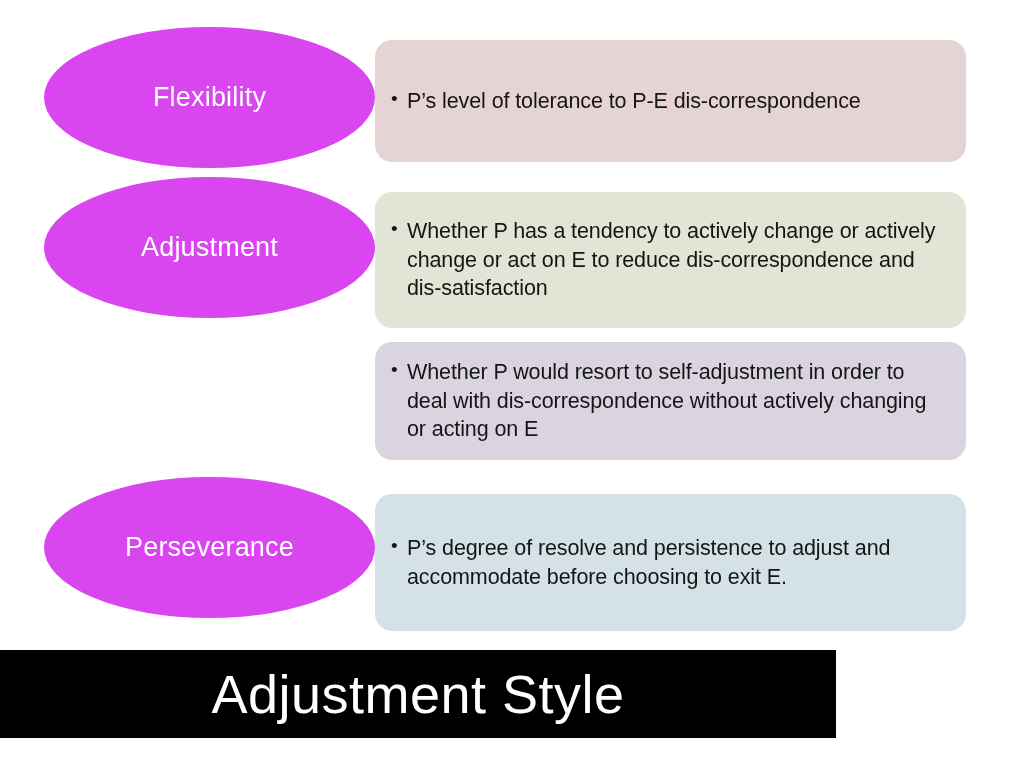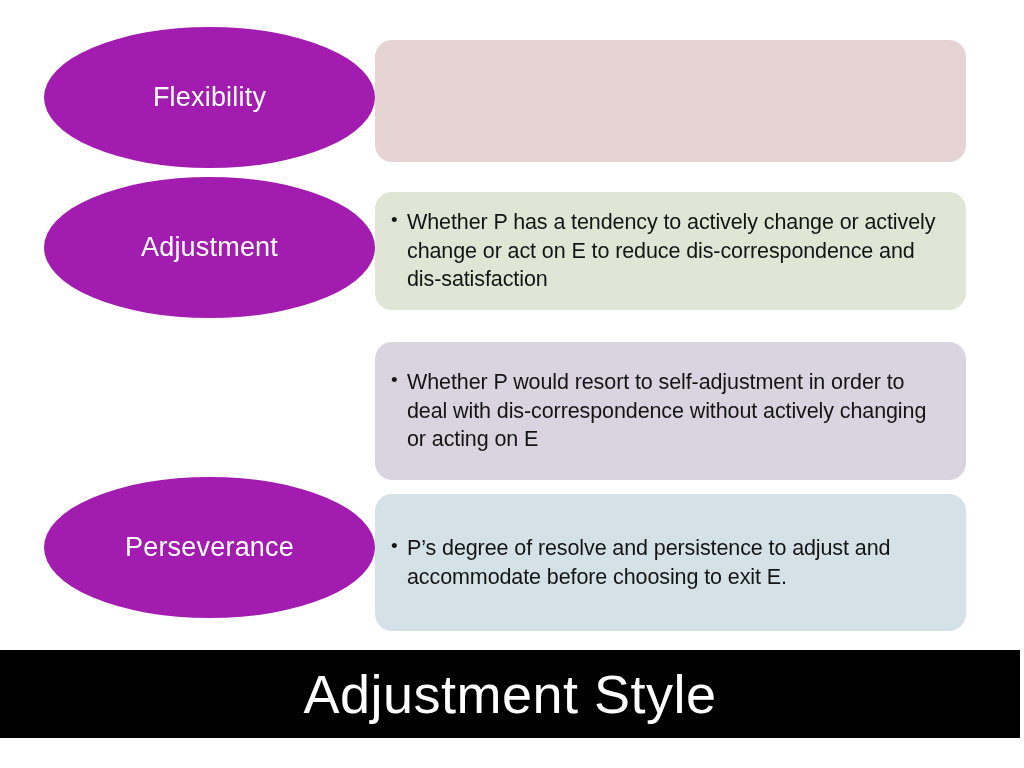--- a/index.html
+++ b/index.html
@@ -34,21 +34,21 @@
   .row-3 { top: 327px; }
   .row-4 { top: 477px; }
 
   
   .ellipse {
     position: absolute;
     left: 44px;
     top: 0;
     width: 331px;
     height: 141px;
-    background: #a21caf;
+    background: #d946ef;
     border-radius: 50% / 50%;
     display: flex;
     align-items: center;
     justify-content: center;
     z-index: 2;
   }
   .ellipse-label {
     color: #ffffff;
     font-size: 27px;
     line-height: 1.1;
@@ -65,22 +65,22 @@
     width: 591px;
     border-radius: 17px;
     box-sizing: border-box;
     padding: 11px 18px 11px 14px;
     display: flex;
     flex-direction: column;
     justify-content: center;
     z-index: 1;
   }
   .panel-1 { top: 13px;  height: 122px; background: #e6d4d4; }
-  .panel-2 { top: 15px;  height: 118px; background: #e0e5d5; }
-  .panel-3 { top: 15px;  height: 138px; background: #d9d4e0; }
+  .panel-2 { top: 15px;  height: 136px; background: #e0e5d5; }
+  .panel-3 { top: 15px;  height: 118px; background: #d9d4e0; }
   .panel-4 { top: 17px;  height: 137px; background: #d4e2e8; }
 
   .bullets {
     margin: 0;
     padding: 0;
     list-style: none;
   }
   .bullet {
     position: relative;
     padding-left: 18px;
@@ -97,21 +97,21 @@
     top: -1px;
     font-size: 19px;
     color: #151515;
   }
 
   
   #title-banner {
     position: absolute;
     left: 0;
     top: 650px;
-    width: 1020px;
+    width: 836px;
     height: 88px;
     background: #000000;
     display: flex;
     align-items: center;
     justify-content: center;
     z-index: 3;
   }
   #title-text {
     color: #ffffff;
     font-size: 54px;
@@ -122,20 +122,21 @@
   }
 </style>
 </head>
 <body>
 
 <div id="slide">
 
   <div class="row row-1">
     <div class="panel panel-1">
       <ul class="bullets">
+        <li class="bullet">P’s level of tolerance to P-E dis-correspondence</li>
       </ul>
     </div>
     <div class="ellipse">
       <span class="ellipse-label">Flexibility</span>
     </div>
   </div>
 
   <div class="row row-2">
     <div class="panel panel-2">
       <ul class="bullets">

